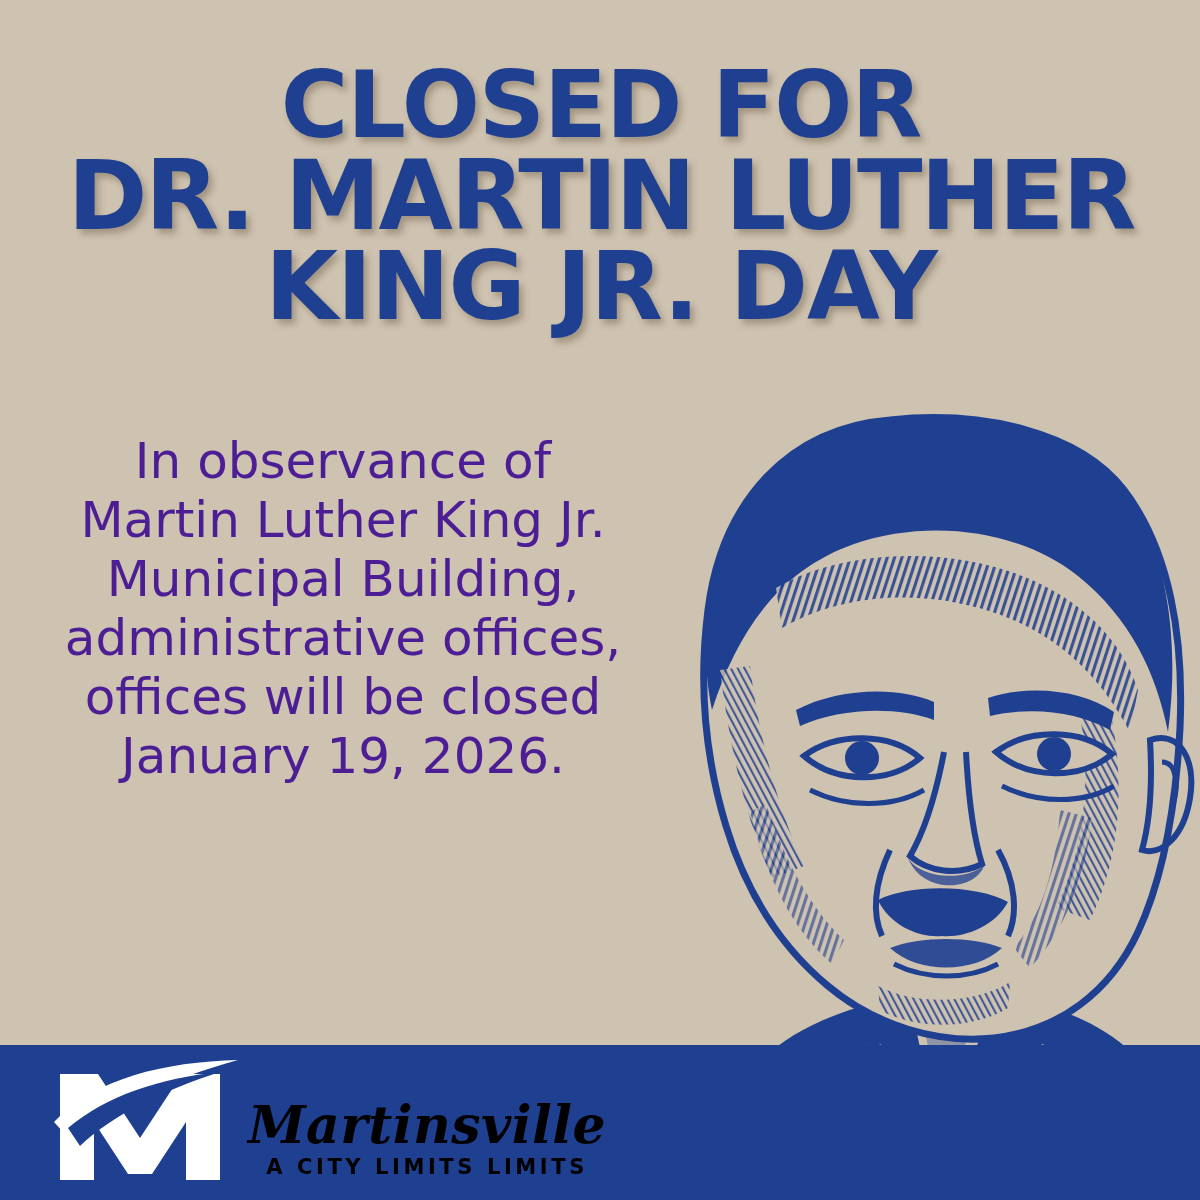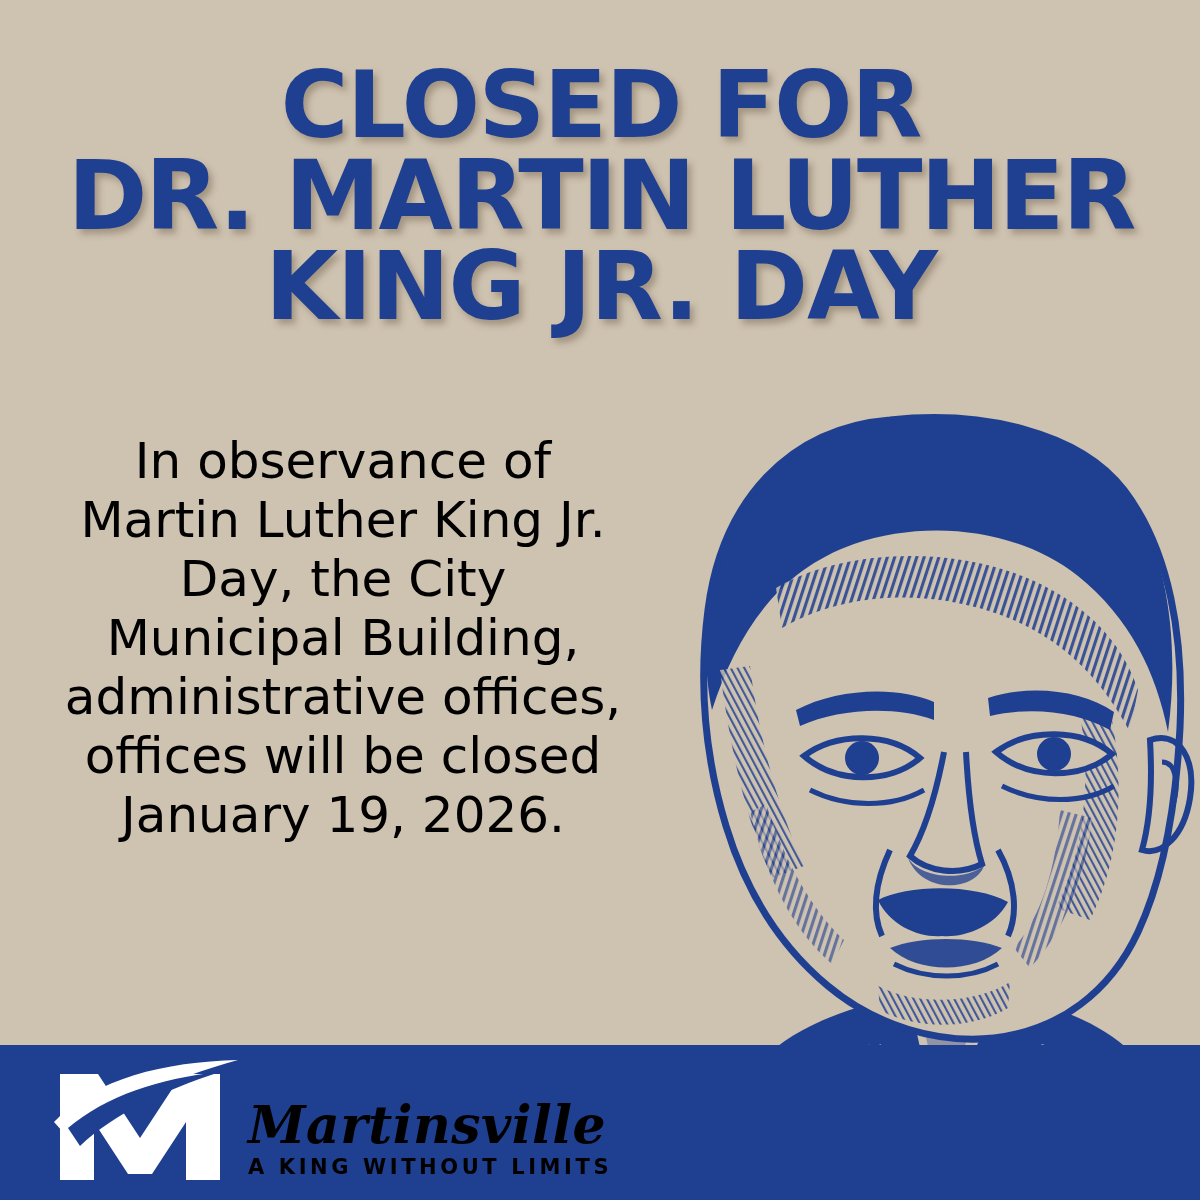--- a/index.html
+++ b/index.html
@@ -41,21 +41,21 @@
   .headline .line2 { display: block; font-size: 96px; letter-spacing: -2px; }
   .headline .line3 { display: block; font-size: 94px; }
 
   
   .body-copy {
     position: absolute;
     top: 432px;
     left: 28px;
     width: 630px;
     text-align: center;
-    color: #000000;
+    color: #4c1d95;
     font-family: "DejaVu Sans", sans-serif;
     font-size: 50px;
     line-height: 1.18;
     font-weight: 400;
     z-index: 6;
   }
   .body-copy .bl { display: block; white-space: nowrap; }
 
   
   .portrait {
@@ -122,21 +122,20 @@
 
   <div class="headline">
     <span class="line1">CLOSED FOR</span>
     <span class="line2">DR. MARTIN LUTHER</span>
     <span class="line3">KING JR. DAY</span>
   </div>
 
   <div class="body-copy">
     <span class="bl">In observance of</span>
     <span class="bl">Martin Luther King Jr.</span>
-    <span class="bl">Day, the City</span>
     <span class="bl">Municipal Building,</span>
     <span class="bl">administrative offices,</span>
     <span class="bl">offices will be closed</span>
     <span class="bl">January 19, 2026.</span>
   </div>
 
   <div class="portrait">
     <svg viewBox="0 0 620 790" xmlns="http://www.w3.org/2000/svg" aria-hidden="true">
       <defs>
         <clipPath id="headClip">
@@ -237,16 +236,16 @@
     <svg viewBox="0 0 190 130" xmlns="http://www.w3.org/2000/svg" aria-hidden="true">
       <path d="M8 124 L8 18 L46 18 L88 82 L130 18 L168 18 L168 124 L134 124
                L134 66 L100 118 L76 118 L42 66 L42 124 Z" fill="#ffffff"></path>
       <path d="M2 66 C44 22 112 6 186 4 C120 22 64 48 20 86 Z" fill="#ffffff"></path>
       <path d="M16 72 C54 40 108 22 168 16 C112 34 62 58 28 90 Z" fill="#1f3f91"></path>
     </svg>
   </div>
 
   <div class="wordmark">
     <span class="city-name">Martinsville</span>
-    <span class="tagline">A KING WITHOUT LIMITS</span>
+    <span class="tagline">A CITY LIMITS LIMITS</span>
   </div>
 
 </div>
 
 </body></html>

